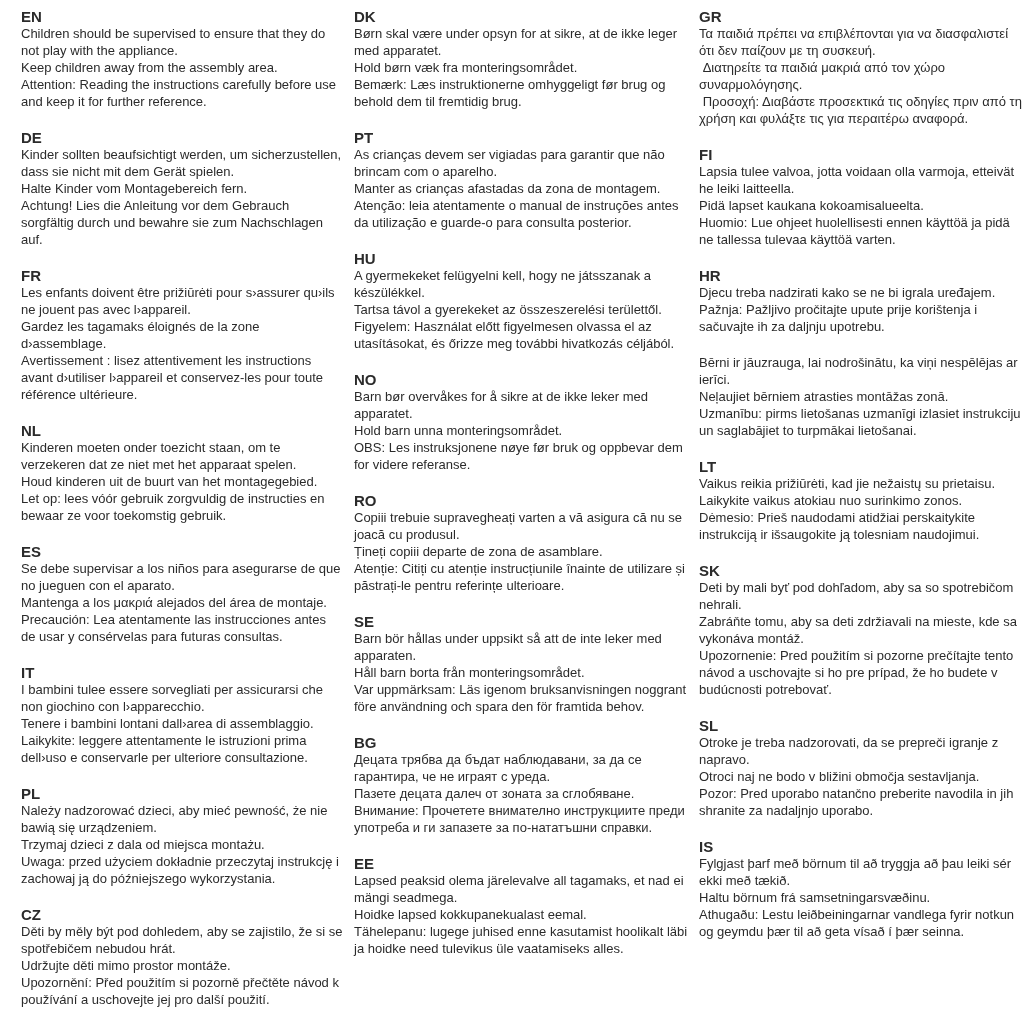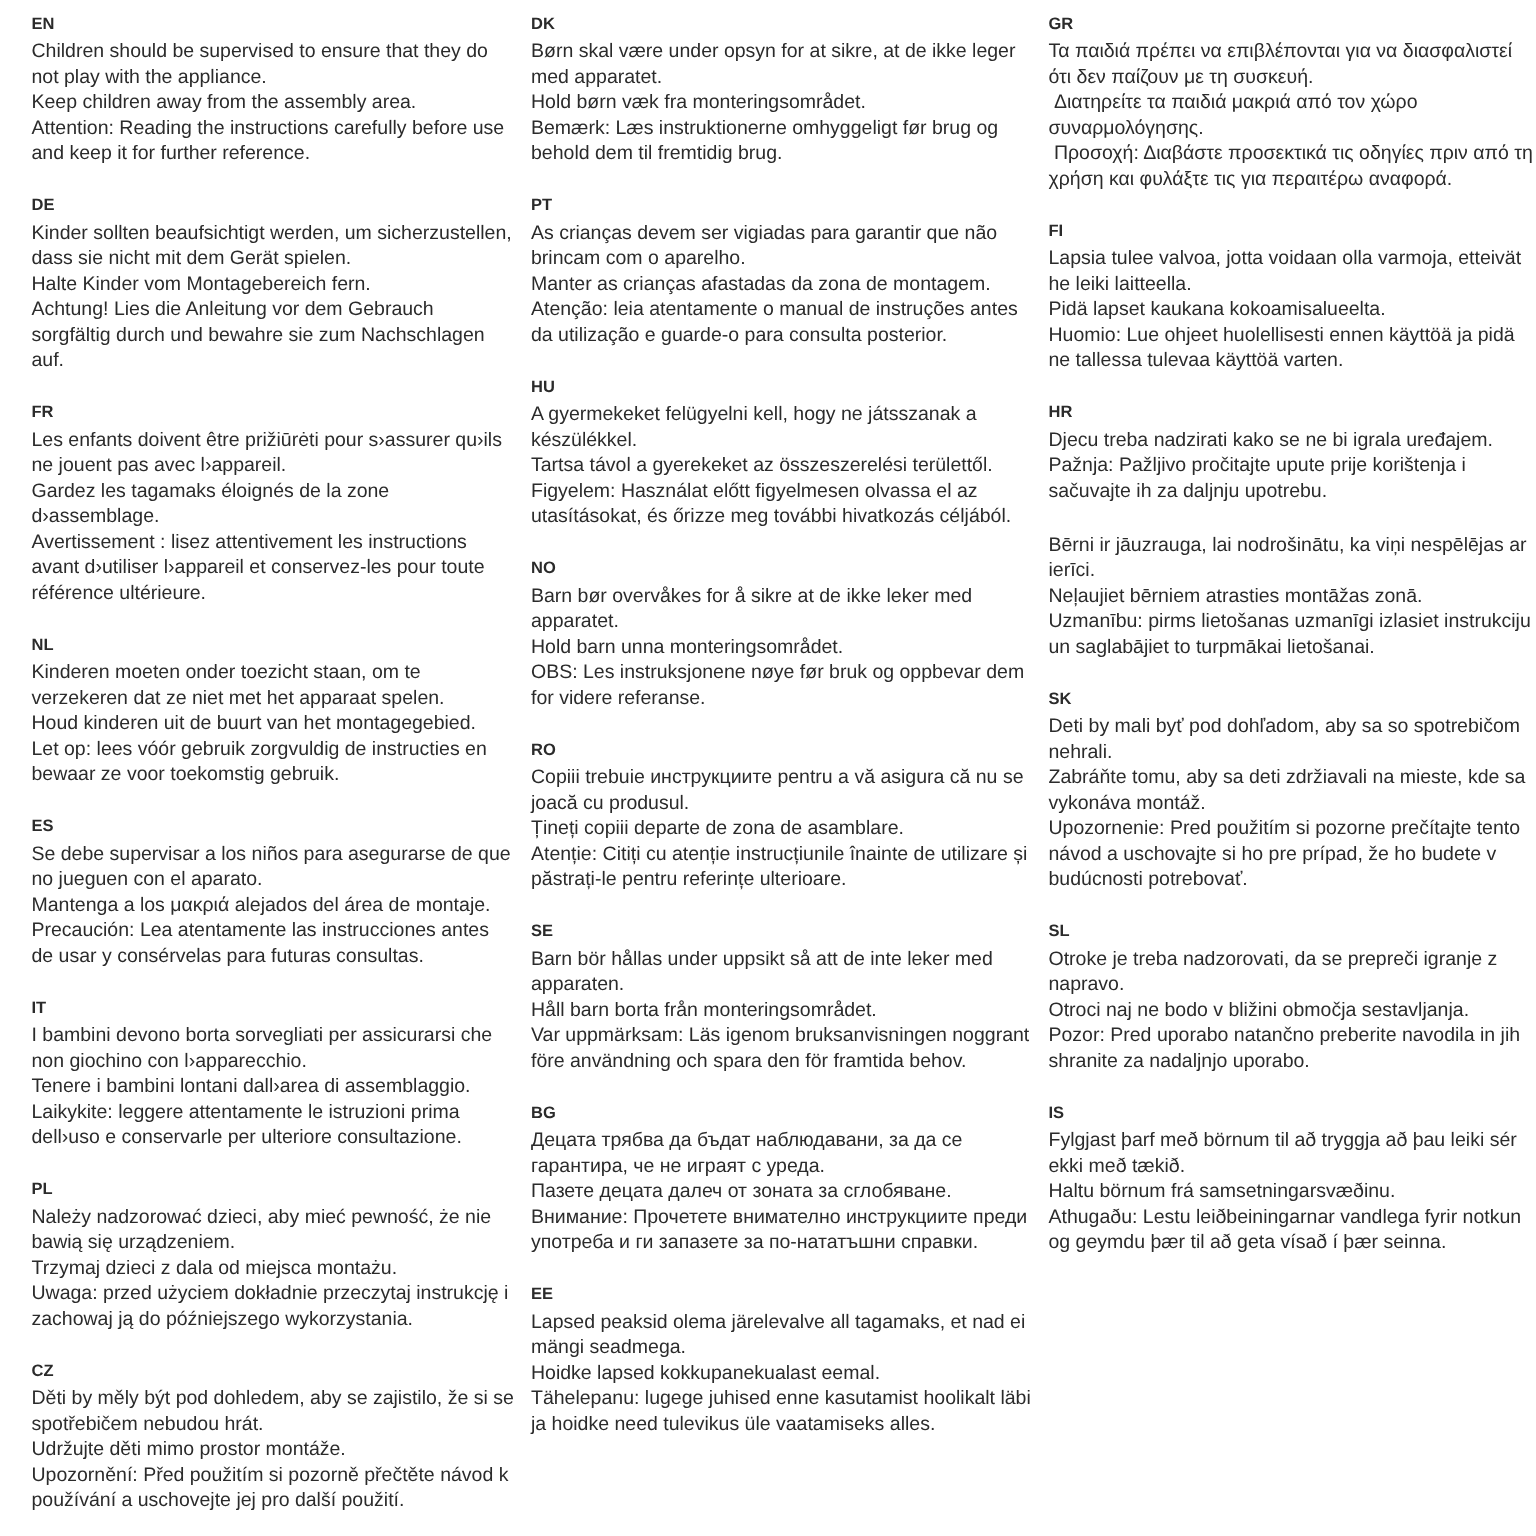--- a/index.html
+++ b/index.html
@@ -20,21 +20,21 @@
     padding: 8px 6px 0 21px;
     gap: 11px;
   }
   .column { flex: 0 0 auto; }
   .column-1 { width: 322px; }
   .column-2 { width: 334px; }
   .column-3 { width: 324px; }
   .section { margin: 0 0 19px 0; }
   .lang-code {
     font-weight: bold;
-    font-size: 11px;
+    font-size: 15px;
     line-height: 17px;
   }
   .sentence {
     margin: 0;
     font-size: 13px;
     line-height: 17px;
     white-space: pre-wrap;
   }
 </style>
 </head>
@@ -67,21 +67,21 @@
         <p class="sentence">Let op: lees vóór gebruik zorgvuldig de instructies en bewaar ze voor toekomstig gebruik.</p>
       </div>
       <div class="section">
         <div class="lang-code">ES</div>
         <p class="sentence">Se debe supervisar a los niños para asegurarse de que no jueguen con el aparato.</p>
         <p class="sentence">Mantenga a los μακριά alejados del área de montaje.</p>
         <p class="sentence">Precaución: Lea atentamente las instrucciones antes de usar y consérvelas para futuras consultas.</p>
       </div>
       <div class="section">
         <div class="lang-code">IT</div>
-        <p class="sentence">I bambini devono borta sorvegliati per assicurarsi che non giochino con l›apparecchio.</p>
+        <p class="sentence">I bambini tulee essere sorvegliati per assicurarsi che non giochino con l›apparecchio.</p>
         <p class="sentence">Tenere i bambini lontani dall›area di assemblaggio.</p>
         <p class="sentence">Laikykite: leggere attentamente le istruzioni prima dell›uso e conservarle per ulteriore consultazione.</p>
       </div>
       <div class="section">
         <div class="lang-code">PL</div>
         <p class="sentence">Należy nadzorować dzieci, aby mieć pewność, że nie bawią się urządzeniem.</p>
         <p class="sentence">Trzymaj dzieci z dala od miejsca montażu.</p>
         <p class="sentence">Uwaga: przed użyciem dokładnie przeczytaj instrukcję i zachowaj ją do późniejszego wykorzystania.</p>
       </div>
       <div class="section">
@@ -111,21 +111,21 @@
         <p class="sentence">Figyelem: Használat előtt figyelmesen olvassa el az utasításokat, és őrizze meg további hivatkozás céljából.</p>
       </div>
       <div class="section">
         <div class="lang-code">NO</div>
         <p class="sentence">Barn bør overvåkes for å sikre at de ikke leker med apparatet.</p>
         <p class="sentence">Hold barn unna monteringsområdet.</p>
         <p class="sentence">OBS: Les instruksjonene nøye før bruk og oppbevar dem for videre referanse.</p>
       </div>
       <div class="section">
         <div class="lang-code">RO</div>
-        <p class="sentence">Copiii trebuie инструкциите pentru a vă asigura că nu se joacă cu produsul.</p>
+        <p class="sentence">Copiii trebuie supravegheați varten a vă asigura că nu se joacă cu produsul.</p>
         <p class="sentence">Țineți copiii departe de zona de asamblare.</p>
         <p class="sentence">Atenție: Citiți cu atenție instrucțiunile înainte de utilizare și păstrați-le pentru referințe ulterioare.</p>
       </div>
       <div class="section">
         <div class="lang-code">SE</div>
         <p class="sentence">Barn bör hållas under uppsikt så att de inte leker med apparaten.</p>
         <p class="sentence">Håll barn borta från monteringsområdet.</p>
         <p class="sentence">Var uppmärksam: Läs igenom bruksanvisningen noggrant före användning och spara den för framtida behov.</p>
       </div>
       <div class="section">
@@ -158,20 +158,26 @@
         <div class="lang-code">HR</div>
         <p class="sentence">Djecu treba nadzirati kako se ne bi igrala uređajem.</p>
         <p class="sentence">Pažnja: Pažljivo pročitajte upute prije korištenja i sačuvajte ih za daljnju upotrebu.</p>
       </div>
       <div class="section">
         <p class="sentence">Bērni ir jāuzrauga, lai nodrošinātu, ka viņi nespēlējas ar ierīci.</p>
         <p class="sentence">Neļaujiet bērniem atrasties montāžas zonā.</p>
         <p class="sentence">Uzmanību: pirms lietošanas uzmanīgi izlasiet instrukciju un saglabājiet to turpmākai lietošanai.</p>
       </div>
       <div class="section">
+        <div class="lang-code">LT</div>
+        <p class="sentence">Vaikus reikia prižiūrėti, kad jie nežaistų su prietaisu.</p>
+        <p class="sentence">Laikykite vaikus atokiau nuo surinkimo zonos.</p>
+        <p class="sentence">Dėmesio: Prieš naudodami atidžiai perskaitykite instrukciją ir išsaugokite ją tolesniam naudojimui.</p>
+      </div>
+      <div class="section">
         <div class="lang-code">SK</div>
         <p class="sentence">Deti by mali byť pod dohľadom, aby sa so spotrebičom nehrali.</p>
         <p class="sentence">Zabráňte tomu, aby sa deti zdržiavali na mieste, kde sa vykonáva montáž.</p>
         <p class="sentence">Upozornenie: Pred použitím si pozorne prečítajte tento návod a uschovajte si ho pre prípad, že ho budete v budúcnosti potrebovať.</p>
       </div>
       <div class="section">
         <div class="lang-code">SL</div>
         <p class="sentence">Otroke je treba nadzorovati, da se prepreči igranje z napravo.</p>
         <p class="sentence">Otroci naj ne bodo v bližini območja sestavljanja.</p>
         <p class="sentence">Pozor: Pred uporabo natančno preberite navodila in jih shranite za nadaljnjo uporabo.</p>

